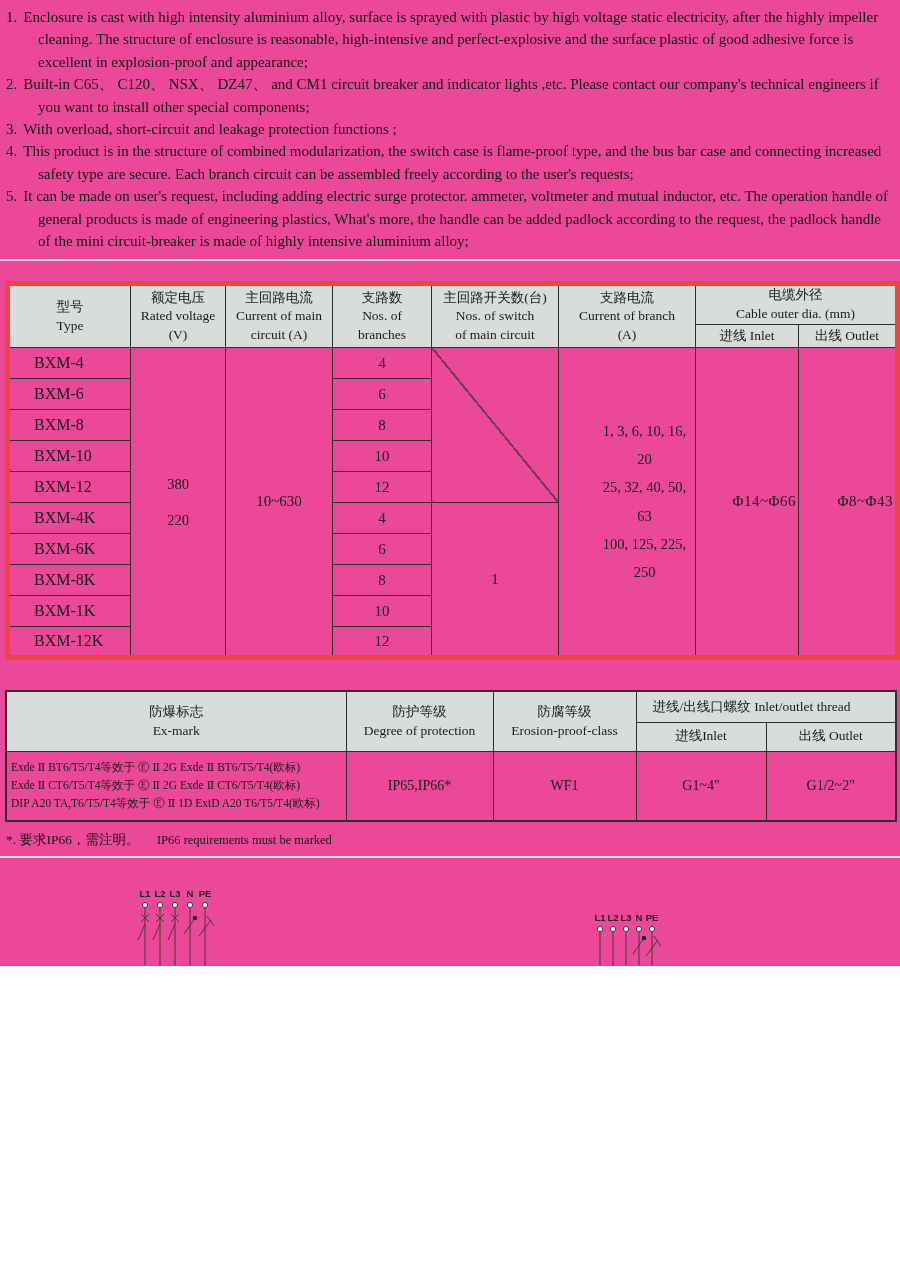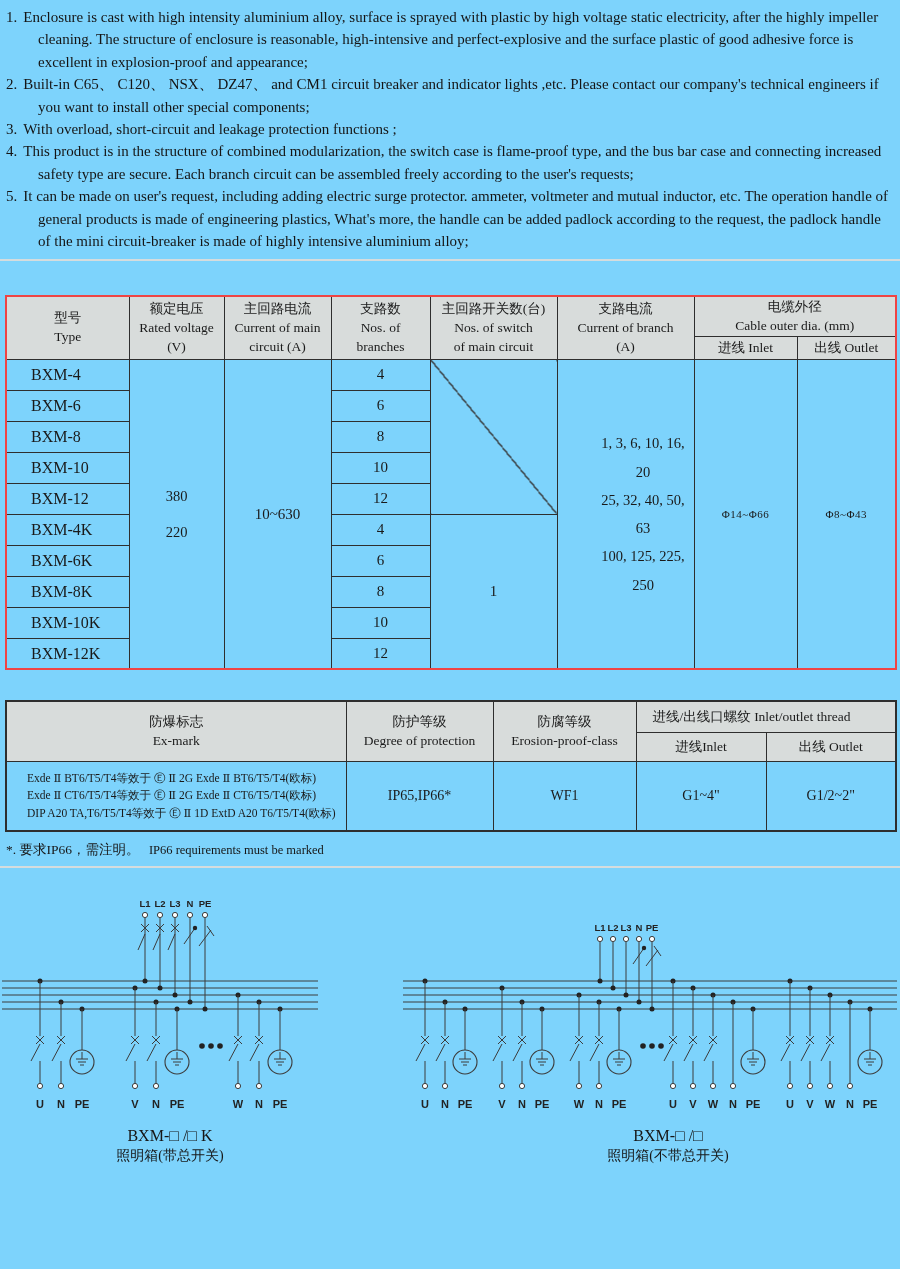--- a/index.html
+++ b/index.html
@@ -1,54 +1,54 @@
 <!DOCTYPE html>
 <html><head>
 <meta charset="utf-8">
 <style>
   html,body{margin:0;padding:0;background:#fff;}
-  #page{position:relative;width:900px;height:1269px;background:#7dd3fc;color:#111;
+  #page{position:relative;width:900px;height:966px;background:#ec4899;color:#111;
         font-family:"Liberation Serif","DejaVu Serif",serif;overflow:hidden;}
   
   #features{padding:6px 4px 0 6px;font-size:15px;line-height:22.4px;color:#151515;}
   .feat{padding-left:32px;text-indent:-32px;}
   .feat-num{margin-right:6px;}
   
   .sec{display:flex;align-items:center;margin:14px 0 0 6px;height:30px;}
   .sec-sq{width:16px;height:16px;background:#1577c0;margin-right:11px;flex:none;}
   .sec-zh{font-family:"Liberation Sans","DejaVu Sans",sans-serif;font-weight:bold;
           font-size:20px;color:#161616;letter-spacing:1px;}
   .sec-en{font-family:"Liberation Sans","DejaVu Sans",sans-serif;font-size:19px;
           color:#2b2b2b;margin-left:12px;}
   .rule{height:2px;background:#d5dcdd;margin:7px 0 0 0;}
   
   table{border-collapse:collapse;table-layout:fixed;margin-left:5px;width:890px;}
   td{border:1px solid #2e2e2e;text-align:center;vertical-align:middle;
      white-space:pre-line;padding:0 2px;color:#1a1a1a;}
-  .t1{margin-top:34px;border:2px solid #ef4444;}
+  .t1{margin-top:20px;border:5px solid #ef4444;}
   .t1 td.hd, .t2 td.hd{background:#d8dcdb;font-size:13.5px;line-height:1.4;}
   .t1 tr.hr1{height:40px;} .t1 tr.hr2{height:23px;} .t1 tr.br{height:31px;}
   .cell-type{text-align:left;padding-left:24px;font-size:16px;}
   .cell-branch{font-size:15px;}
   .cell-volt{font-size:14.5px;line-height:2.5;}
   .cell-cur{font-size:15px;}
   .cell-bcur{font-size:14.5px;line-height:1.95;padding-left:37px;}
-  .cell-dia{font-size:11px;letter-spacing:0.5px;}
+  .cell-dia{font-size:15px;letter-spacing:0.5px;text-align:right;}
   .cell-one{font-size:15px;}
   .diagcell{background-image:linear-gradient(to top right,
       transparent calc(50% - 0.7px), #333 calc(50% - 0.7px),
       #333 calc(50% + 0.7px), transparent calc(50% + 0.7px));}
   .t2{margin-top:30px;border:2px solid #2e2e2e;}
   .t2 tr.hr1{height:31px;} .t2 tr.hr2{height:29px;} .t2 tr.br{height:70px;}
   .t2 .thread-hd{text-align:left;padding-left:16px;}
-  .cell-ex{text-align:left;padding-left:20px;font-size:11.5px;line-height:1.55;}
+  .cell-ex{text-align:left;padding-left:4px;font-size:11.5px;line-height:1.55;}
   .cell-mid{font-size:14px;}
   
   #note{margin:9px 0 0 6px;font-size:13.5px;color:#161616;}
-  #note .en{font-size:12.5px;margin-left:6px;}
+  #note .en{font-size:12.5px;margin-left:14px;}
   
   #diagrams{display:flex;margin-top:28px;}
   .dcol1{width:340px;margin-right:60px;} .dcol2{width:500px;}
   .cap{text-align:center;margin-top:8px;line-height:1.3;color:#161616;}
   .cap .m{font-size:16px;} .cap .z{font-size:14px;}
   .dcol2 .cap{transform:translateX(18px);}
   svg text{font-family:"Liberation Sans","DejaVu Sans",sans-serif;font-weight:bold;fill:#222;}
 </style>
 </head>
 <body>
@@ -138,21 +138,21 @@
     </tr>
     <tr class="br">
       <td class="cell-type">BXM-6K</td>
       <td class="cell-branch">6</td>
     </tr>
     <tr class="br">
       <td class="cell-type">BXM-8K</td>
       <td class="cell-branch">8</td>
     </tr>
     <tr class="br">
-      <td class="cell-type">BXM-10K</td>
+      <td class="cell-type">BXM-1K</td>
       <td class="cell-branch">10</td>
     </tr>
     <tr class="br">
       <td class="cell-type">BXM-12K</td>
       <td class="cell-branch">12</td>
     </tr>
   </tbody>
     </table>
 
   <table class="t2">

